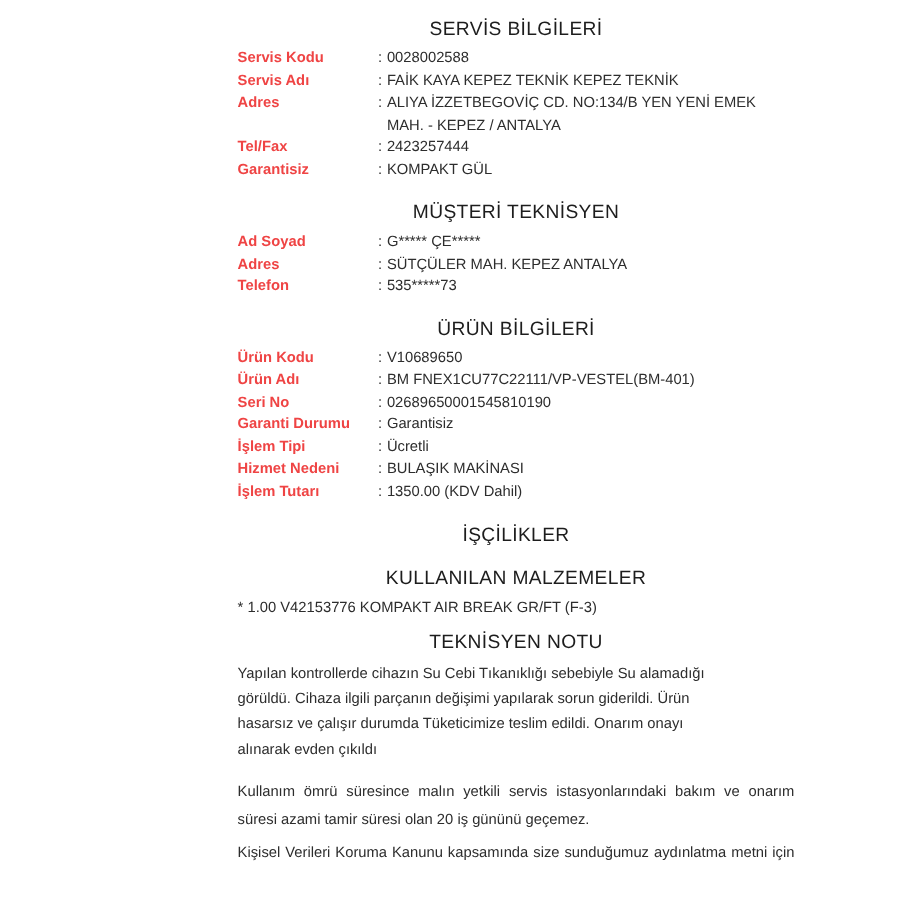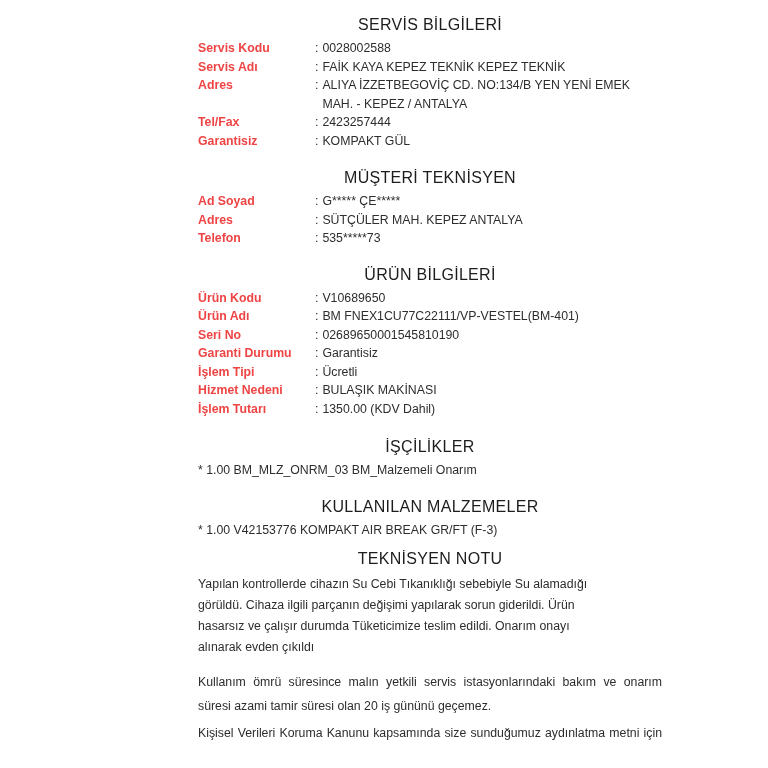--- a/index.html
+++ b/index.html
@@ -203,21 +203,20 @@
         <span class="kv-value">
             <span class="kv-sep">:</span>
             <span class="kv-text">1350.00 (KDV Dahil)</span>
           </span>
       </div>
     </div>
   </section>
 
   <section class="sec-labor">
     <h2 class="sec-title">İŞÇİLİKLER</h2>
-    <p class="item-line">* 1.00 BM_MLZ_ONRM_03 BM_Malzemeli Onarım</p>
   </section>
 
   <section class="sec-materials">
     <h2 class="sec-title">KULLANILAN MALZEMELER</h2>
     <p class="item-line">* 1.00 V42153776 KOMPAKT AIR BREAK GR/FT (F-3)</p>
   </section>
 
 
   <section class="sec-technote">
     <h2 class="sec-title">TEKNİSYEN NOTU</h2>

